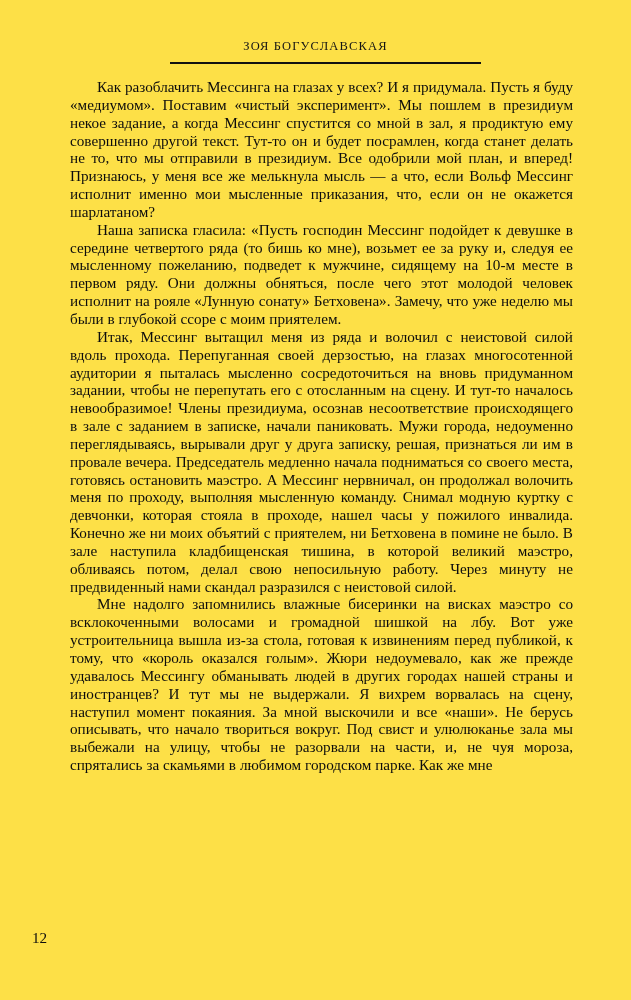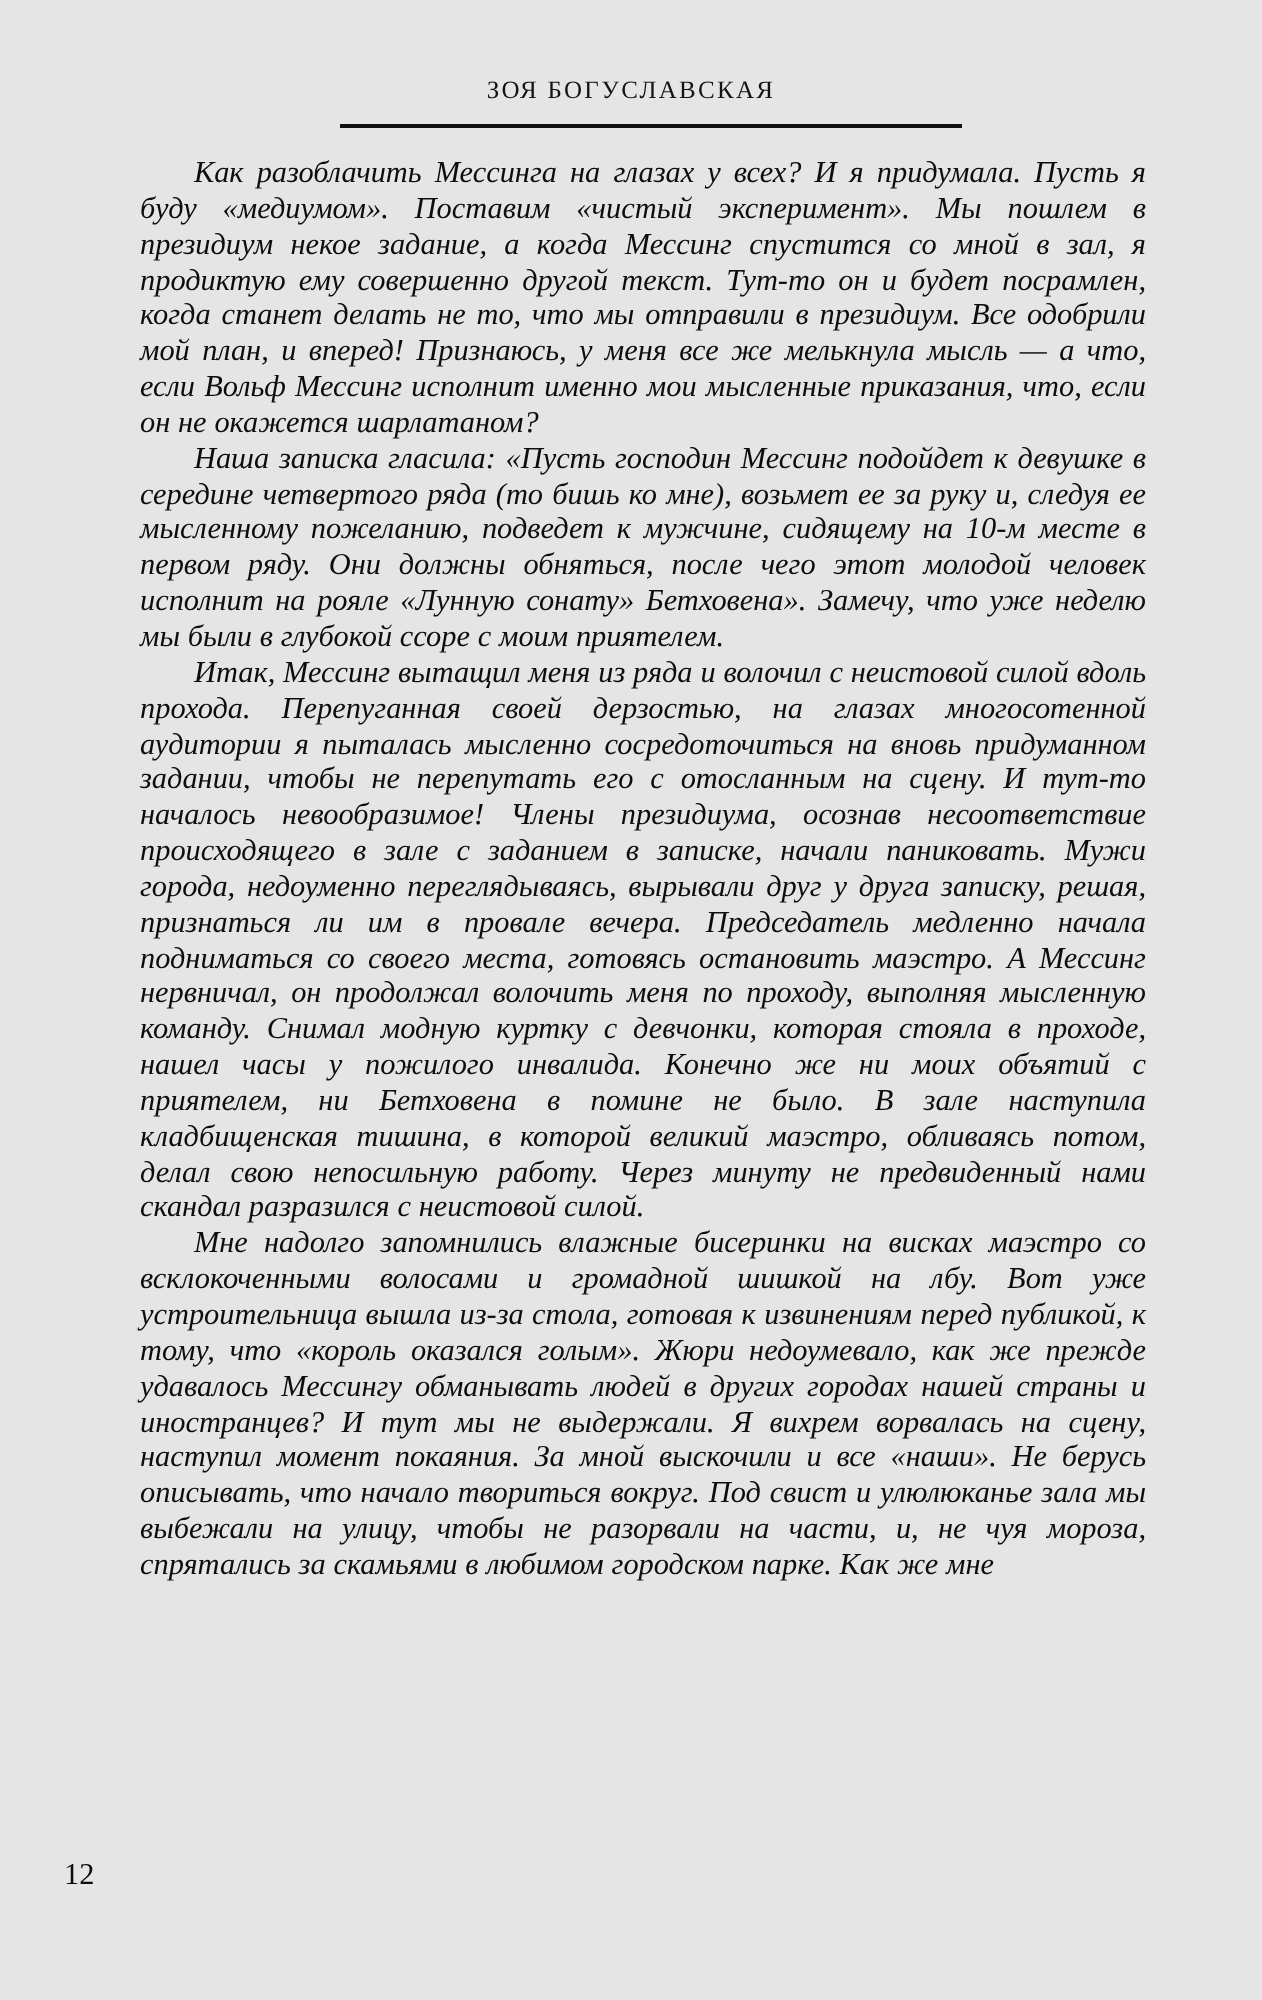--- a/index.html
+++ b/index.html
@@ -14,21 +14,21 @@
     color: #000000;
     overflow: hidden;
     position: relative;
   }
 
   .page {
     position: relative;
     width: 631px;
     height: 1000px;
     box-sizing: border-box;
-    background: #e5e5e5;
+    background: #fde047;
   }
 
   
   .running-head {
     position: absolute;
     left: 0;
     top: 36px;
     width: 631px;
     text-align: center;
   }
@@ -48,21 +48,20 @@
     height: 2px;
     background: #111111;
   }
 
   
   .text-block {
     position: absolute;
     left: 70px;
     top: 78px;
     width: 503px;
-    font-style: italic;
   }
   .para {
     margin: 0;
     text-indent: 27px;
     text-align: justify;
     font-size: 15.2px;
     line-height: 17.85px;
     color: #0d0d0d;
     hyphens: manual;
     -webkit-hyphens: manual;

